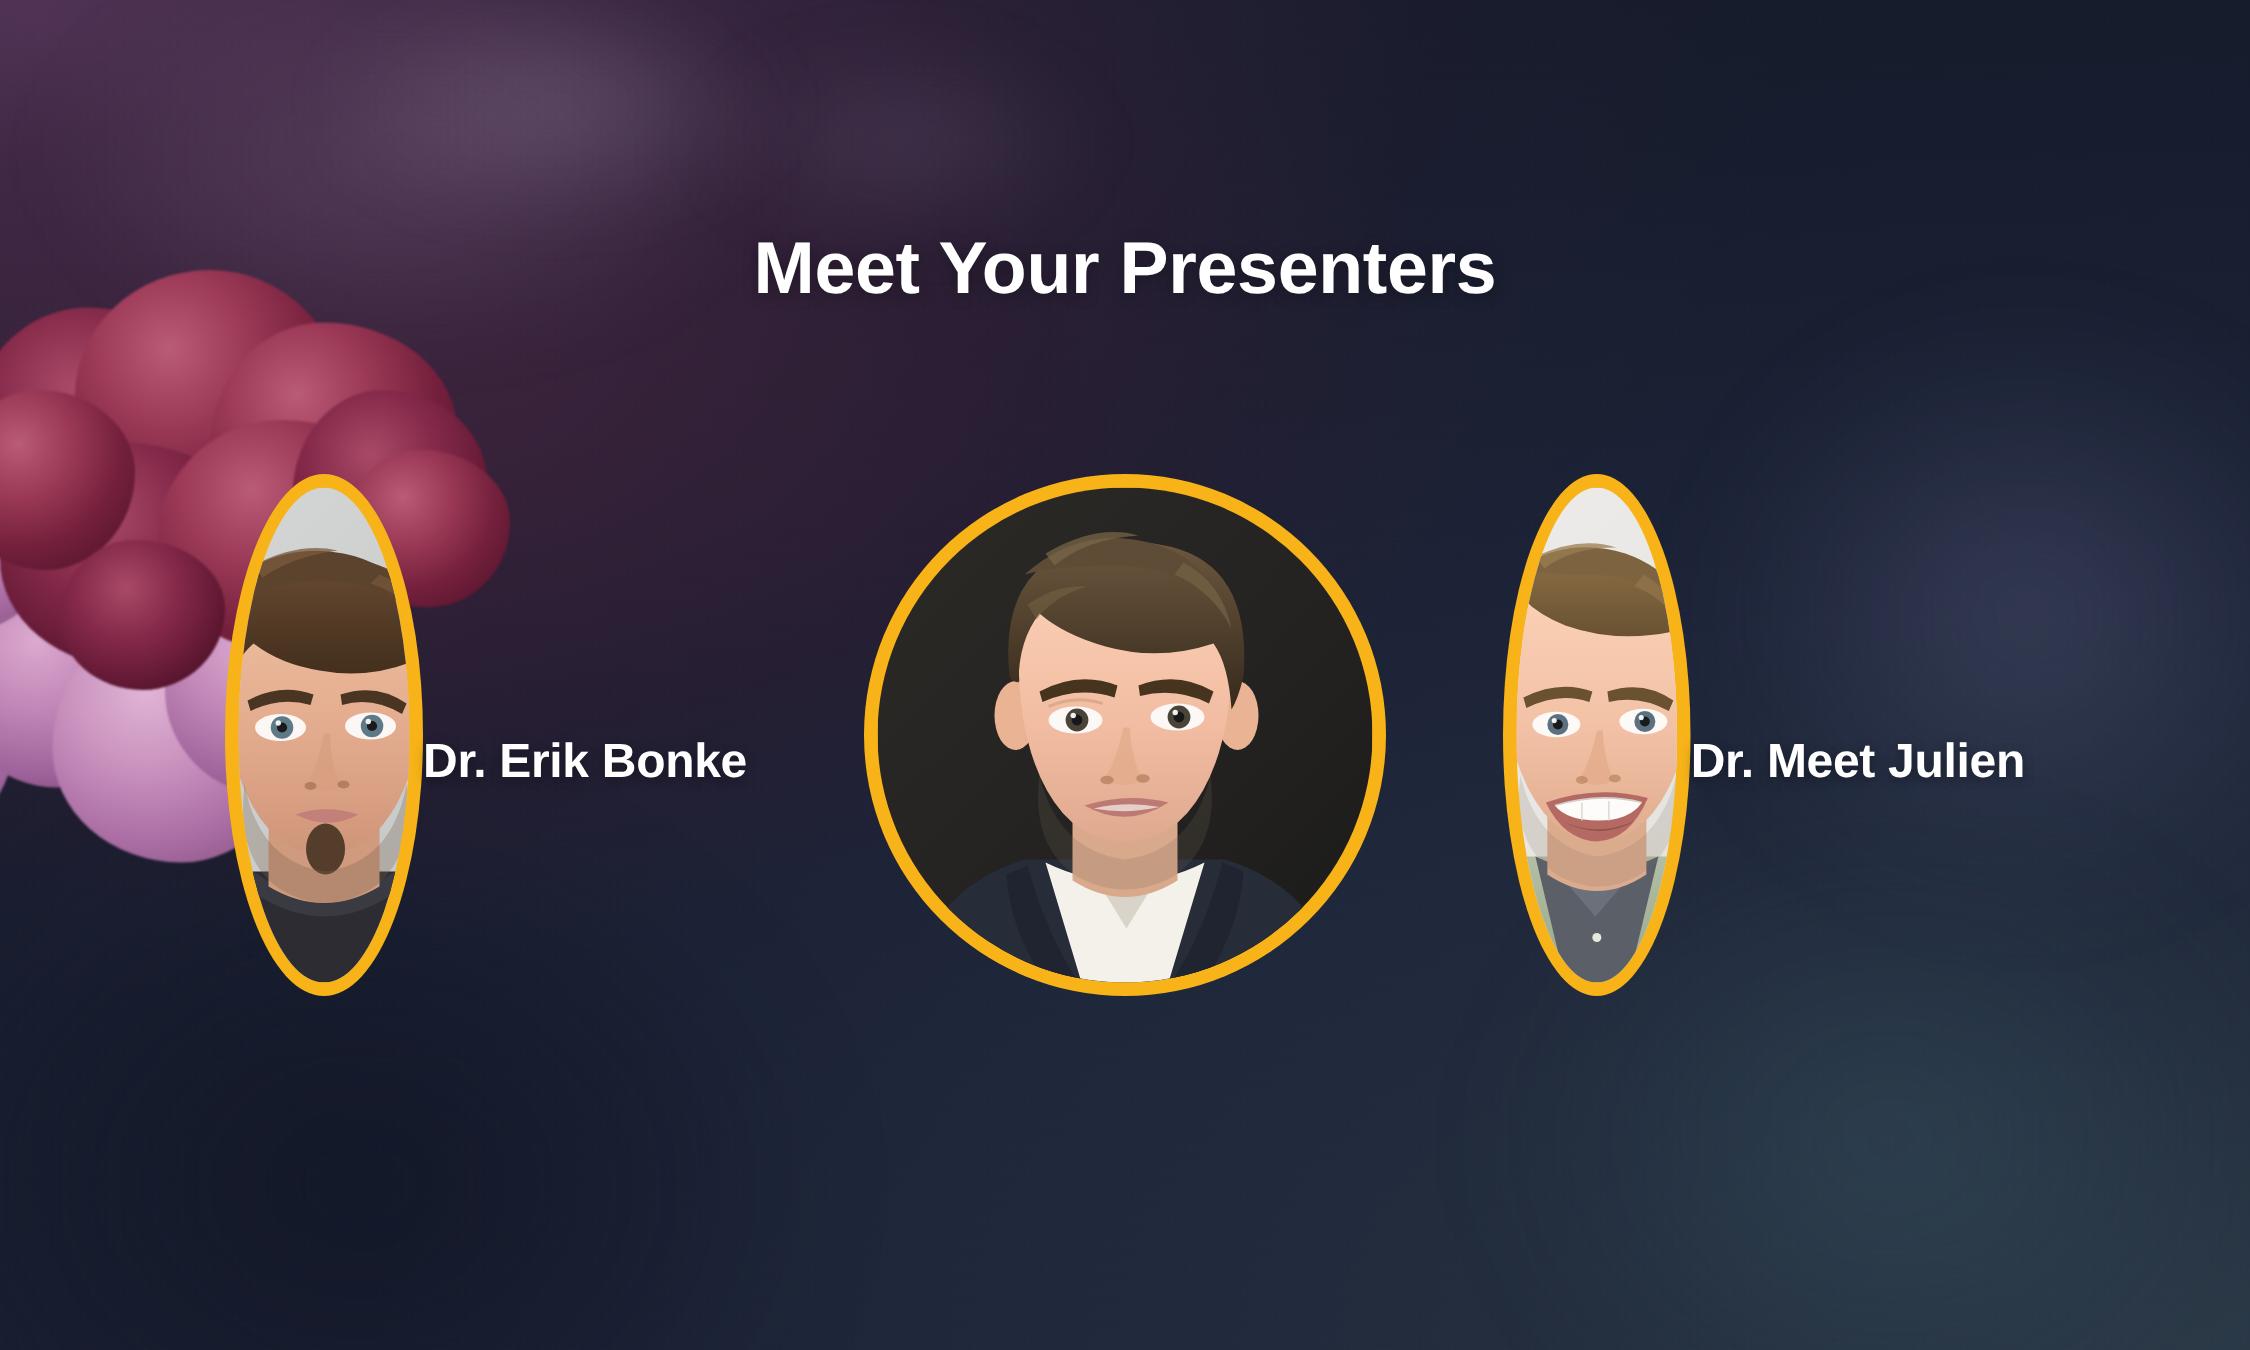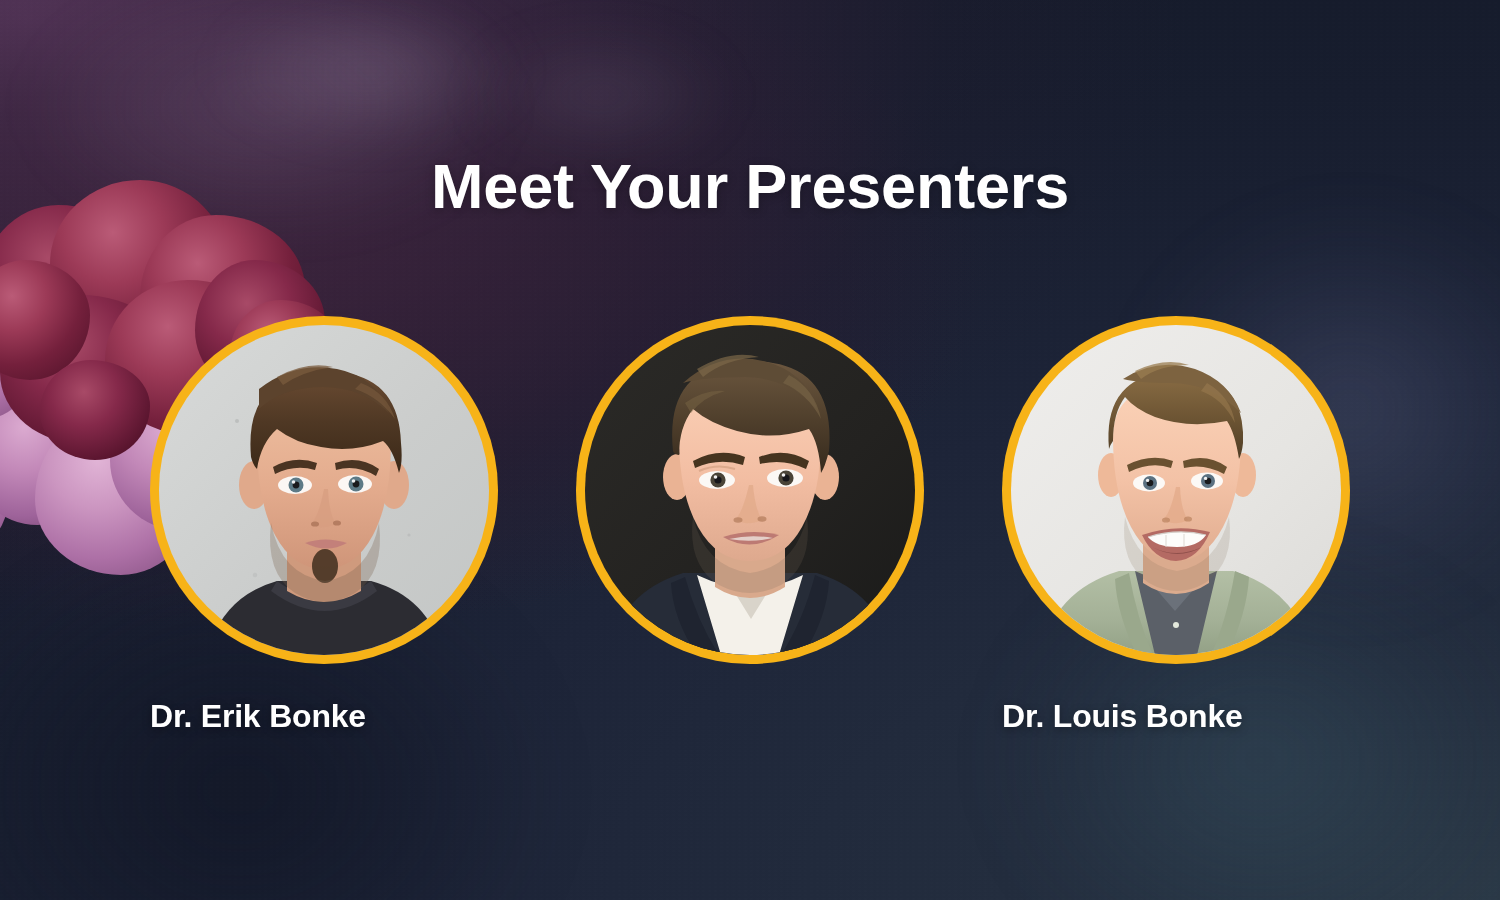--- a/index.html
+++ b/index.html
@@ -100,42 +100,42 @@
   .mol-light2 { background: radial-gradient(circle at 40% 30%, #dbaad0 0%, #c288b8 35%, #9e639a 70%, #6e4069 100%); }
 
   
   .title {
     position: absolute;
     left: 0;
     right: 0;
     top: 155px;
     text-align: center;
     color: #ffffff;
-    font-size: 63px;
+    font-size: 49px;
     font-weight: bold;
     letter-spacing: -0.2px;
     line-height: 1;
     text-shadow: 0 2px 10px rgba(0,0,0,0.28);
   }
 
   
   .presenters {
     position: absolute;
     left: 0;
     right: 0;
     top: 316px;
     display: flex;
     justify-content: center;
     gap: 78px;
   }
   .presenter {
     width: 348px;
     display: flex;
-    flex-direction: column;
-    align-items: flex-start;
+    flex-direction: row;
+    align-items: center;
   }
   .avatar-ring {
     width: 348px;
     height: 348px;
     border-radius: 50%;
     background: #f7b318;
     display: flex;
     align-items: center;
     justify-content: center;
     box-sizing: border-box;
@@ -402,17 +402,17 @@
             <path d="M131 210 q34 -12 68 -3 q-12 28 -34 29 q-22 -1 -34 -26 z" fill="#b46a63"></path>
             <path d="M137 212 q30 -9 58 -2 q-8 12 -29 12 q-21 0 -29 -10 z" fill="#fdfcfa"></path>
             <path d="M137 212 q30 -9 58 -2" stroke="#d3cec8" stroke-width="1.2" fill="none"></path>
             <path d="M155 210 v12 M173 209 v13" stroke="#ddd8d2" stroke-width="1" fill="none"></path>
             <path d="M141 222 q24 12 50 0 q-24 14 -50 0 z" fill="#8e4f4b"></path>
 
             <path d="M114 192 q12 48 52 54 q40 -6 52 -54 q6 46 -24 66 q-28 16 -56 0 q-30 -20 -24 -66 z" fill="#7d6a52" opacity=".17"></path>
           </svg>
         </div>
       </div>
-      <div class="presenter-name">Dr. Louis Bonke</div>
+      <div class="presenter-name">Dr. Meet Julien</div>
     </div>
 
   </div>
 </div>
 
 </body></html>

